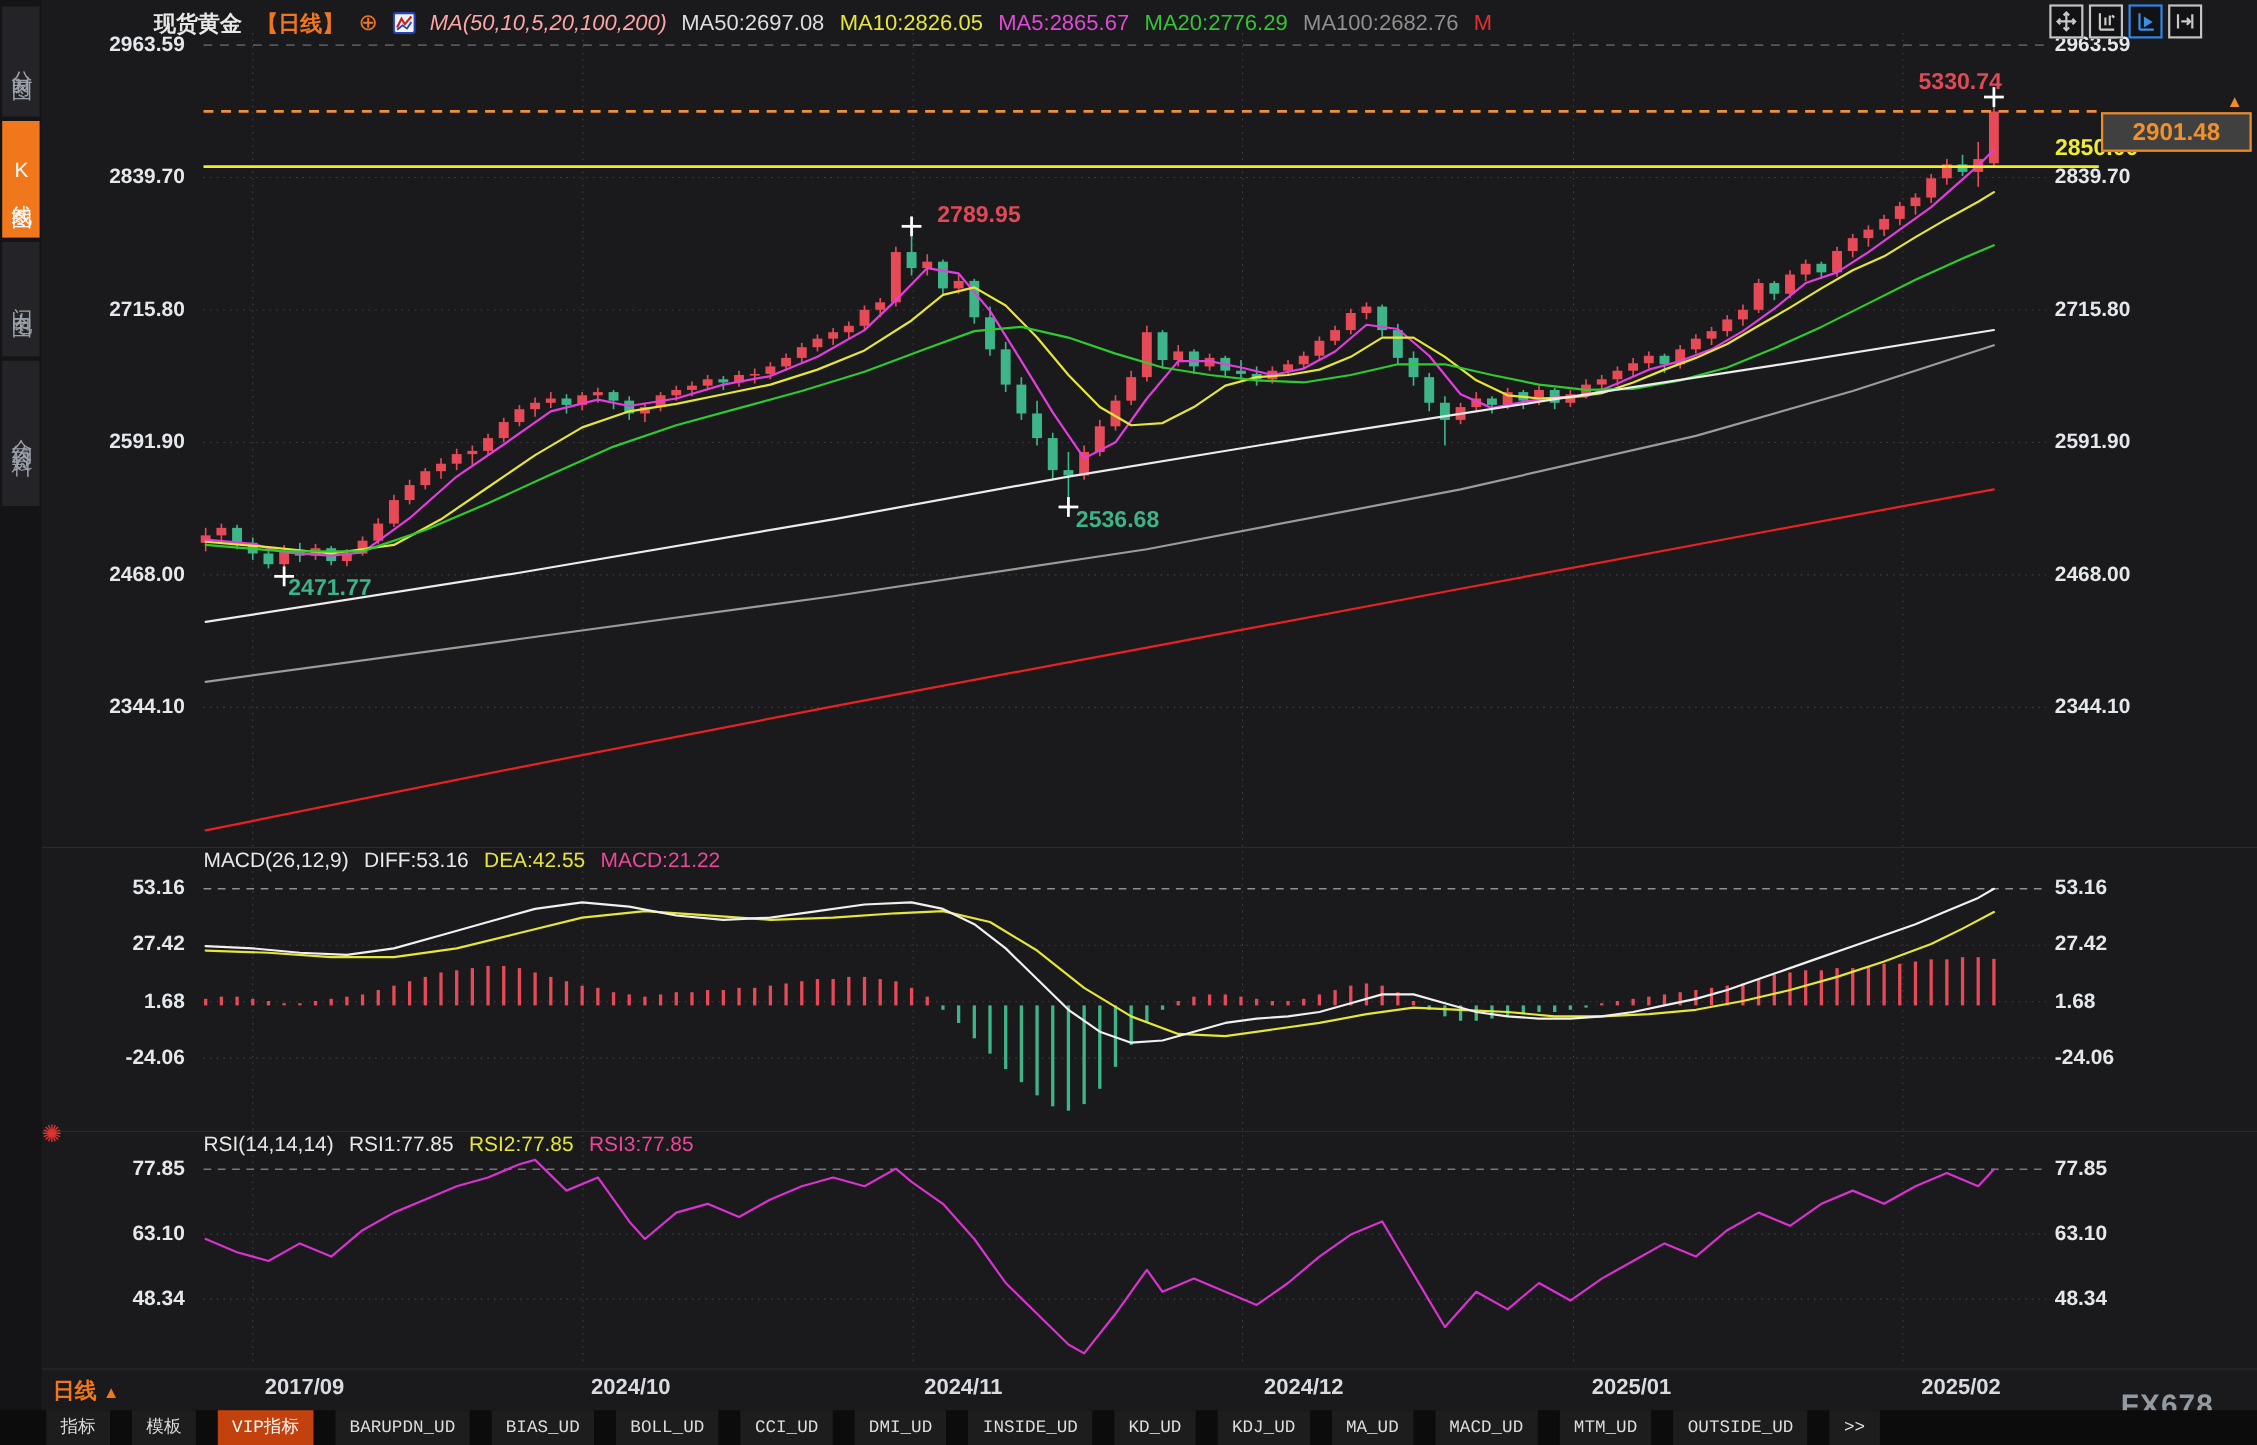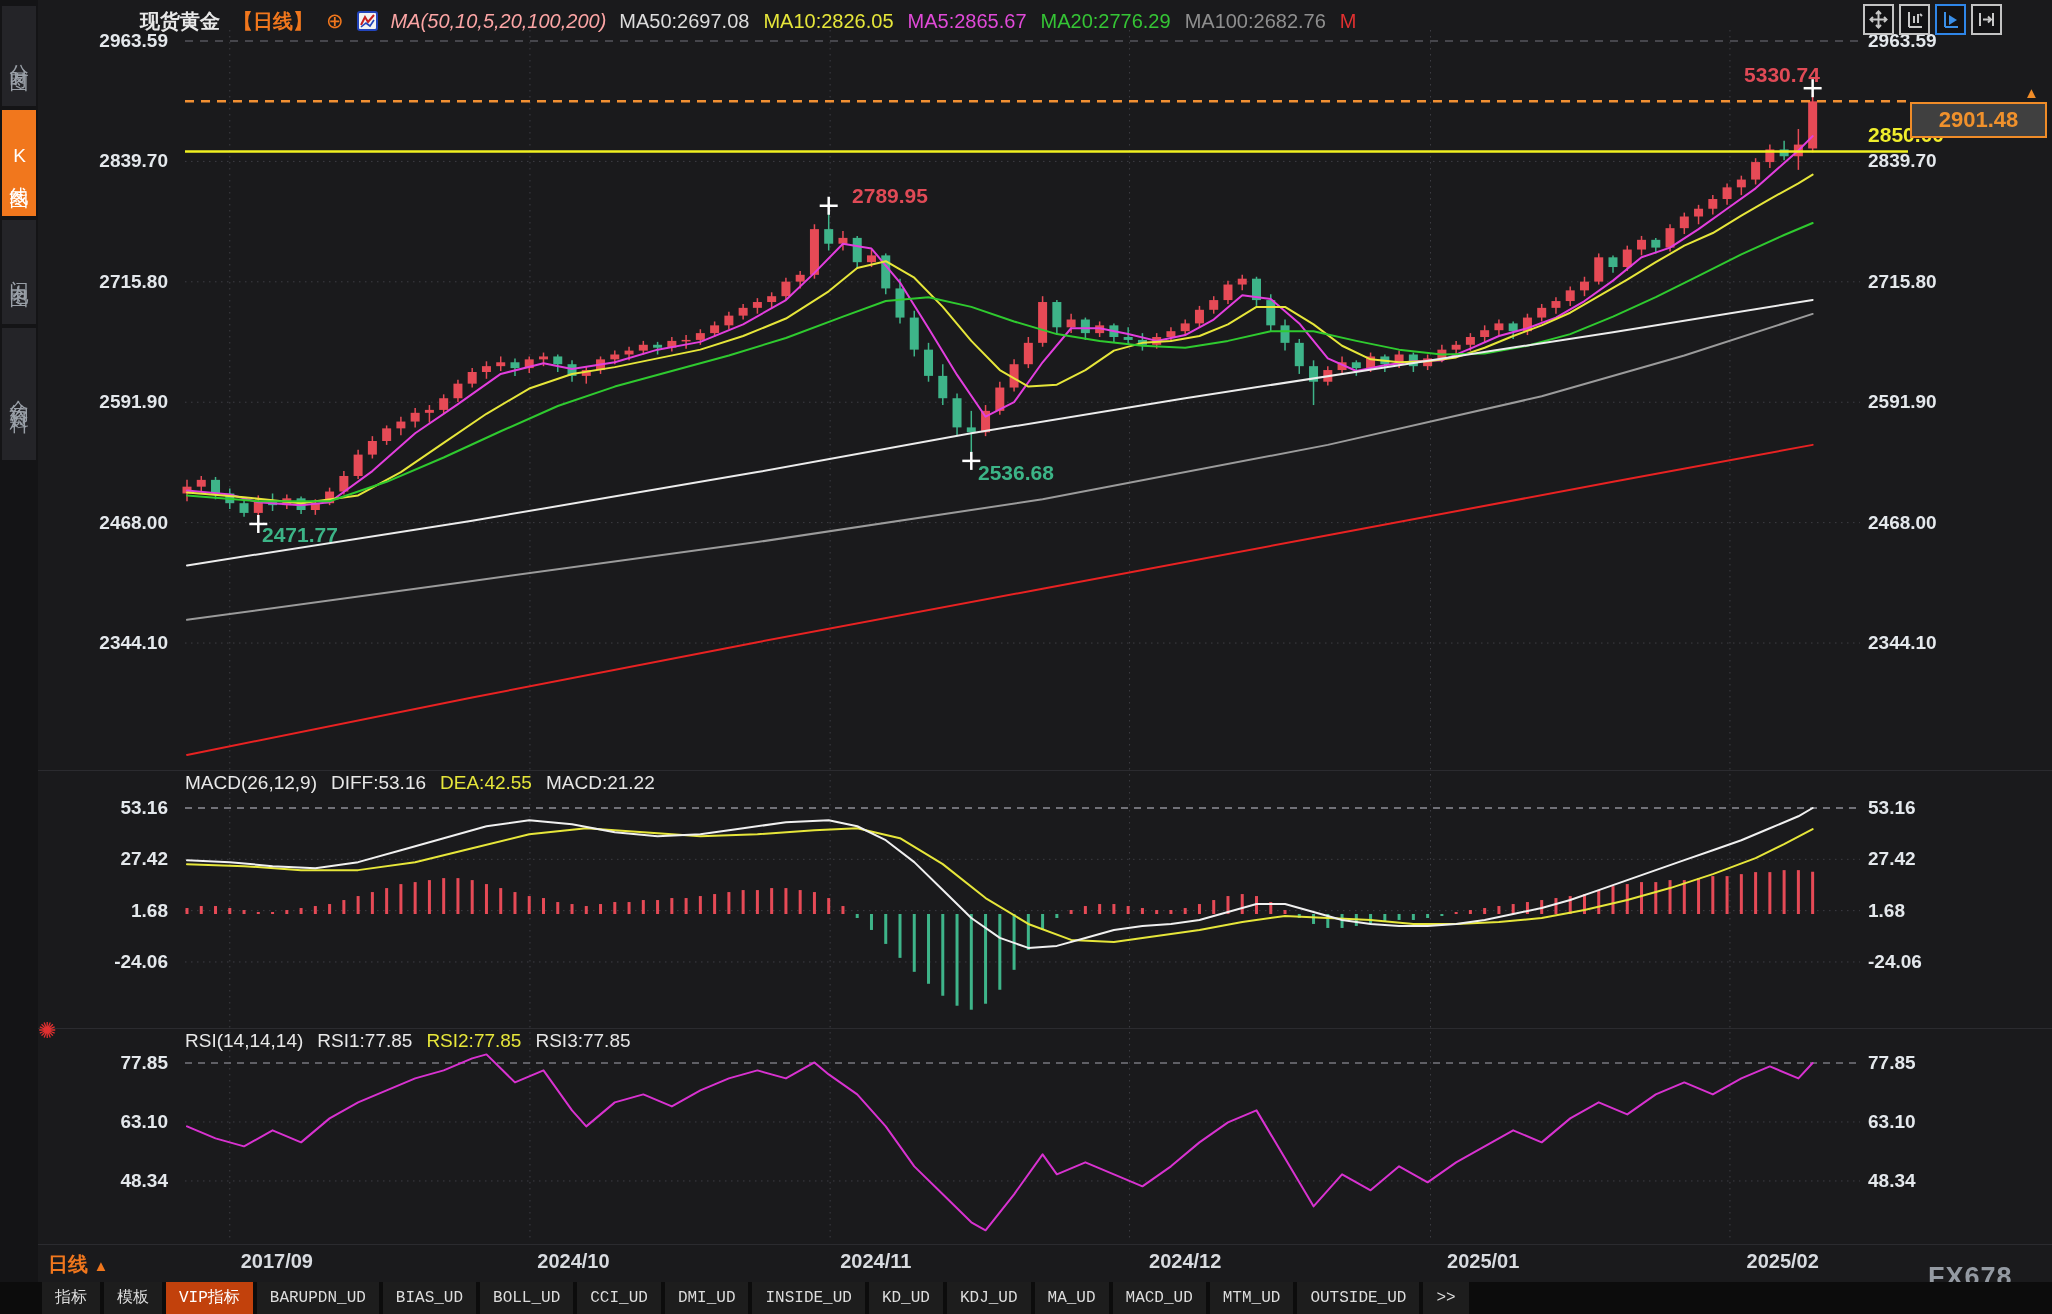--- a/index.html
+++ b/index.html
@@ -28,39 +28,39 @@
   
   #cv{position:absolute;left:0;top:0;z-index:1;}
   
   .axlab{position:absolute;font-size:19px;font-weight:700;color:#e4e8ec;line-height:24px;z-index:4;}
   .axlab.l{width:112px;left:56px;text-align:right;}
   .axlab.r{width:130px;left:1868px;text-align:left;}
   .datelab{position:absolute;top:1250px;transform:translateX(-50%);font-size:20px;font-weight:700;
       color:#d8dbe0;z-index:4;}
   
   .indhdr{position:absolute;left:185px;display:flex;gap:14px;font-size:19px;color:#e8e8e8;z-index:4;white-space:nowrap;text-align:center;}
-  .cw{color:#e8e8e8;} .cy{color:#e6e63a;} .cm{color:#e5e5e5;}
+  .cw{color:#e8e8e8;} .cy{color:#e6e63a;} .cm{color:#ec4899;}
   
   .ann{position:absolute;font-size:21px;font-weight:700;z-index:4;white-space:nowrap;}
   #a-high{left:1728px;top:63px;width:108px;text-align:center;color:#e04a56;}
   #a-oct{left:836px;top:184px;width:108px;text-align:center;color:#e04a56;}
   #a-nov{left:978px;top:461px;color:#3cb487;}
   #a-sep{left:262px;top:523px;color:#3cb487;}
   #a-level{left:1800px;top:123px;width:108px;text-align:right;color:#efed2d;padding-left:36px;}
   #a-cur-box{left:1910px;top:102px;width:133px;height:32px;border:2px solid #f08c28;background:#404040;
       color:#f0912c;font-size:22px;font-weight:700;line-height:32px;text-align:center;z-index:5;}
   #a-cur-arrow{left:2024px;top:84px;color:#f08c28;font-size:15px;z-index:5;}
   #sun-ic{position:absolute;left:38px;top:1018px;color:#e03030;font-size:22px;z-index:4;}
   
   #dl{position:absolute;left:48px;top:1251px;color:#f1771d;font-size:20px;font-weight:700;z-index:5;cursor:pointer;}
   #dl .tri{font-size:15px;}
   #wm{position:absolute;left:1928px;top:1262px;color:#949aa2;font-size:27px;font-weight:700;
       letter-spacing:1px;z-index:5;}
   #tabs{position:absolute;left:0;top:1282px;width:2052px;height:32px;background:#0c0c0c;display:flex;
-      gap:4px;padding-left:42px;box-sizing:border-box;z-index:6;}
+      gap:20px;padding-left:42px;box-sizing:border-box;z-index:6;}
   .tab{background:#1d1d1d;color:#dcdcdc;font-family:"Liberation Mono",monospace;font-size:16px;
       line-height:32px;padding:0 13px;white-space:nowrap;cursor:pointer;}
   .tab.active{background:#c2410c;color:#ffffff;}
 </style>
 </head>
 <body>
 
 <div id="root">
   <aside id="sidebar">
       <div class="side-item" style="top: 6px; height: 100px;">分时图</div>

